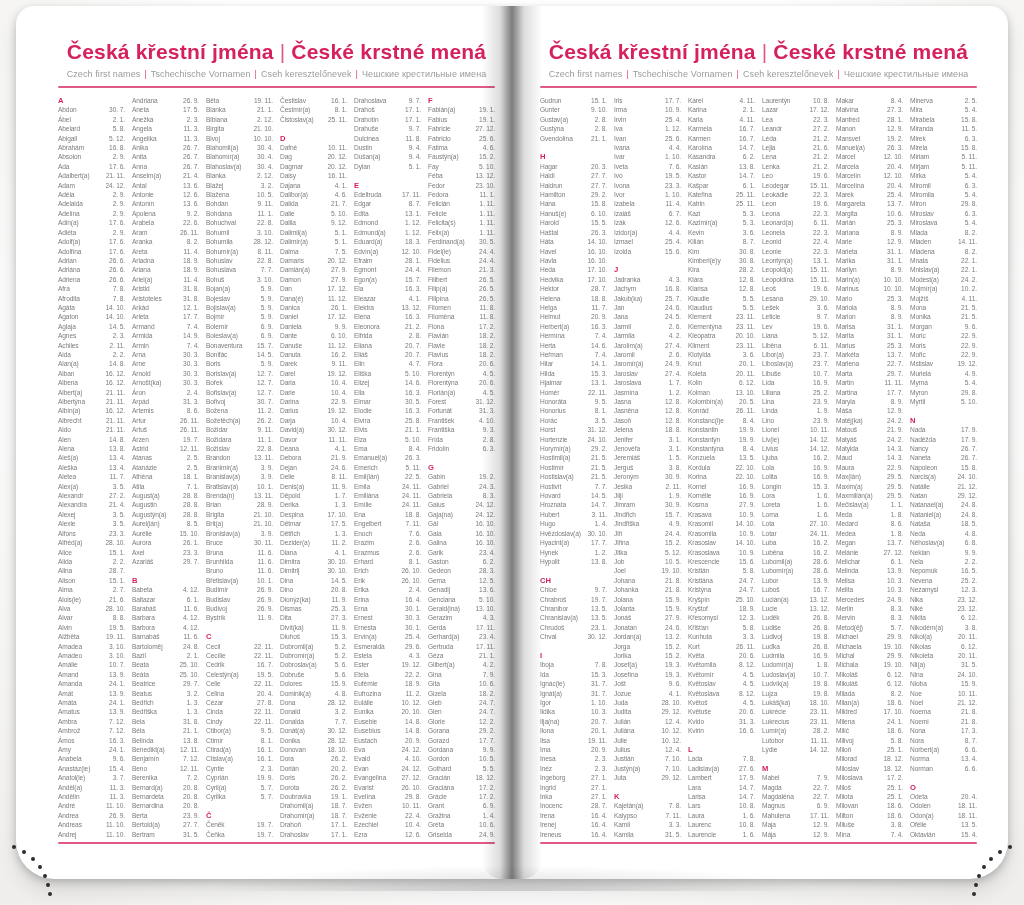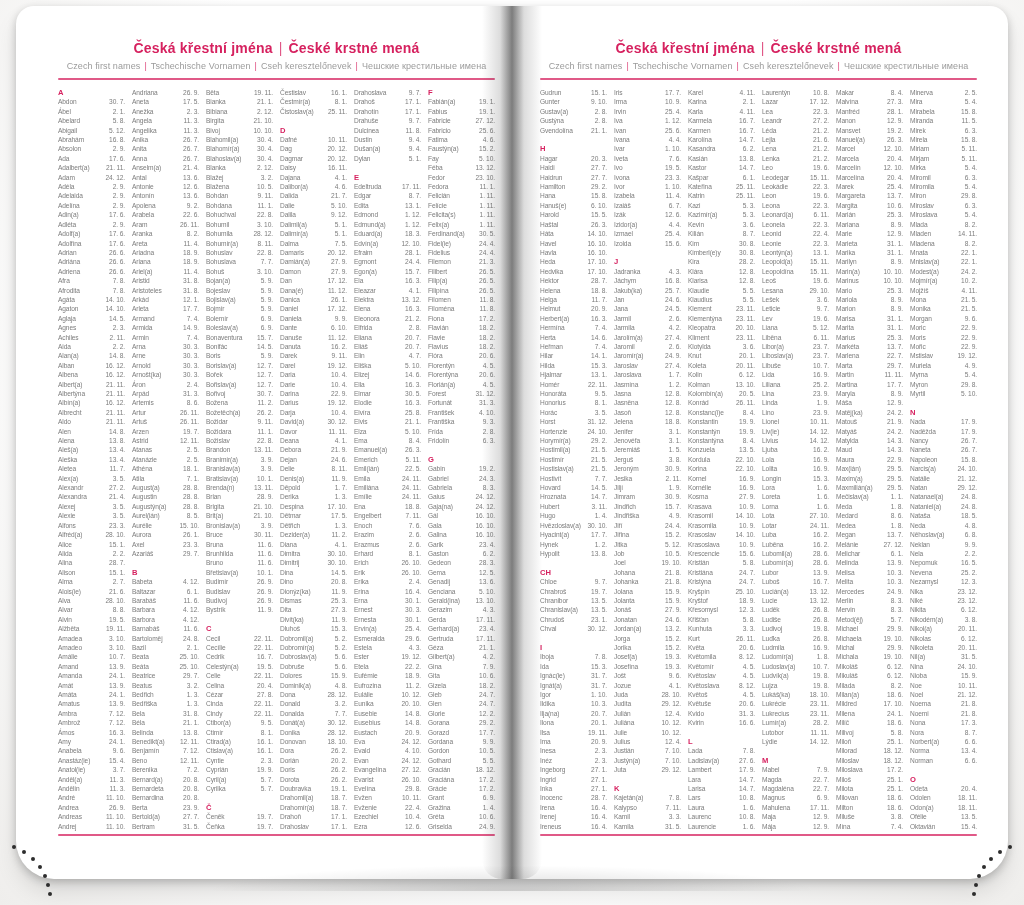--- a/index.html
+++ b/index.html
@@ -15,21 +15,21 @@
     background:linear-gradient(90deg, rgba(40,40,40,0) 0%, rgba(40,40,40,.16) 30%,
       rgba(30,30,30,.58) 50%, rgba(40,40,40,.16) 70%, rgba(40,40,40,0) 100%);
     border-radius:0 0 20px 20px;}
   .page{position:absolute;top:0;bottom:0;width:474px;}
   .page.left{left:10px;}
   .page.right{right:10px;}
   .page-inner{position:absolute;top:0;}
   .page.left .page-inner{left:32px;width:437px;}
   .page.right .page-inner{left:16px;width:437px;}
   .titleblock{margin-top:34px;text-align:center;}
-  .title{font-size:14px;font-weight:bold;color:var(--accent);letter-spacing:.2px;}
+  .title{font-size:21px;font-weight:bold;color:var(--accent);letter-spacing:.2px;}
   .title .sep{font-weight:normal;padding:0 6px;color:var(--accent);opacity:.75;}
   .subtitle{margin-top:5px;font-size:9px;color:var(--sub-text);letter-spacing:.1px;}
   .subtitle .sep{color:var(--accent);padding:0 4px;opacity:.8;}
   .rule{height:2px;background:var(--accent);opacity:.75;margin-top:7px;border-radius:1px;}
   .cols{display:flex;gap:7px;margin-top:8px;height:744px;}
   .col{width:67px;display:flex;flex-direction:column;}
   .row{height:9.42px;line-height:9.42px;display:flex;justify-content:space-between;
     font-size:6.6px;color:var(--body-text);white-space:nowrap;letter-spacing:-0.1px;}
   .row .n{overflow:hidden;text-overflow:clip;padding-right:2px;}
   .row .d{flex:none;}

